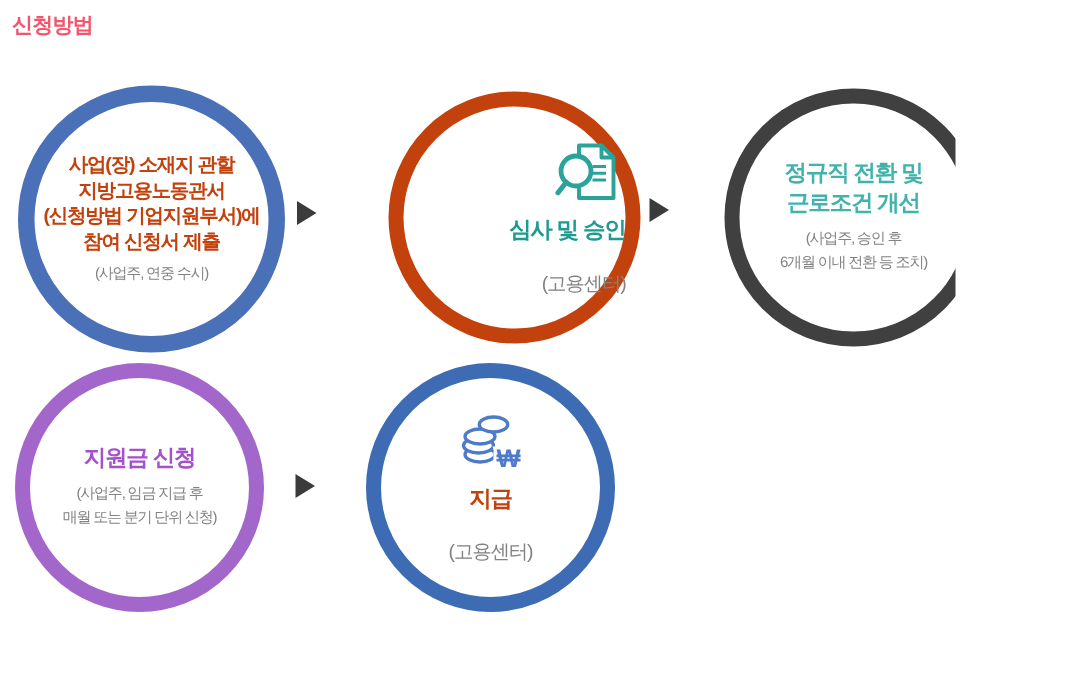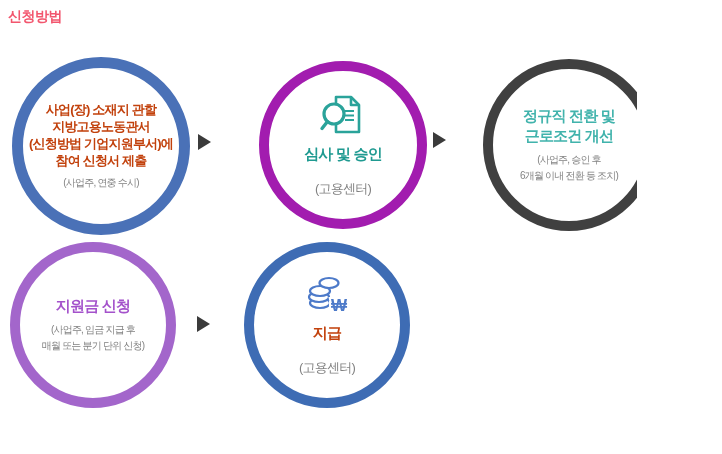--- a/index.html
+++ b/index.html
@@ -3,21 +3,21 @@
 <meta charset="utf-8">
 <style>
   html,body{margin:0;padding:0;background:#ffffff;}
   body{font-family:"Liberation Sans","DejaVu Sans",sans-serif;}
   .canvas{position:relative;width:637px;height:454px;background:#ffffff;overflow:hidden;}
 
   .page-title{position:absolute;left:8px;top:8px;font-size:14px;font-weight:bold;color:#f2566e;letter-spacing:-0.5px;}
 
   .circle{position:absolute;border-radius:50%;background:#ffffff;display:flex;flex-direction:column;align-items:center;justify-content:center;text-align:center;box-sizing:border-box;}
   .c1{left:12px;top:57px;width:178px;height:178px;border:11px solid #4a71b7;}
-  .c2{left:259px;top:61px;width:168px;height:168px;border:10px solid #a21caf;}
+  .c2{left:259px;top:61px;width:168px;height:168px;border:10px solid #c2410c;align-items:flex-end;}
   .c3{left:483px;top:59px;width:172px;height:172px;border:10px solid #404040;}
   .c4{left:10px;top:242px;width:166px;height:166px;border:10px solid #a366cb;}
   .c5{left:244px;top:242px;width:166px;height:166px;border:10px solid #3e6cb4;}
 
   .t-blue{color:#c2410c;}
   .t-teal{color:#1f9a91;}
   .t-teal-light{color:#41b3ac;}
   .t-purple{color:#a452cb;text-align:right;}
 
   .main-sm{font-size:13px;font-weight:bold;line-height:17px;letter-spacing:-0.8px;white-space:nowrap;}

